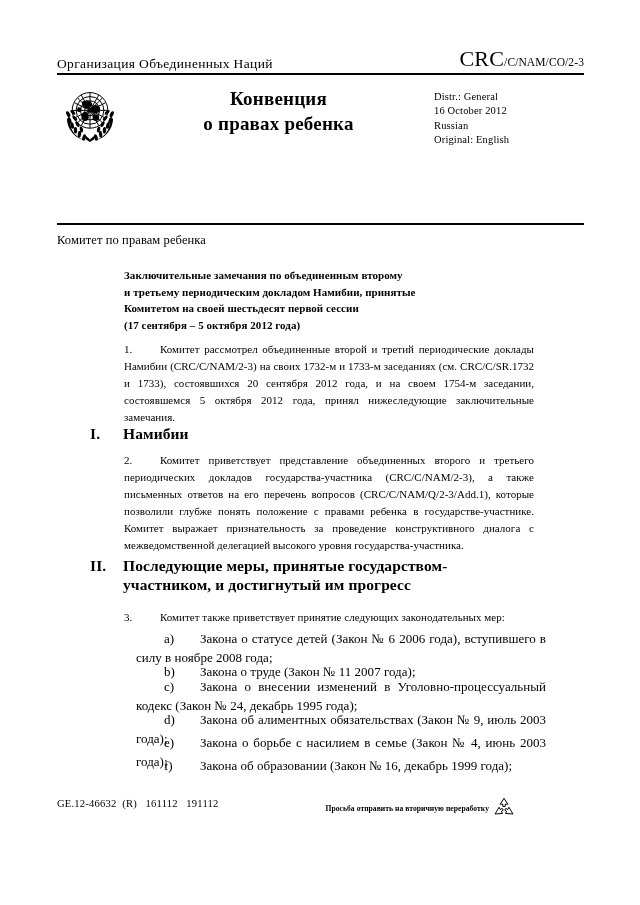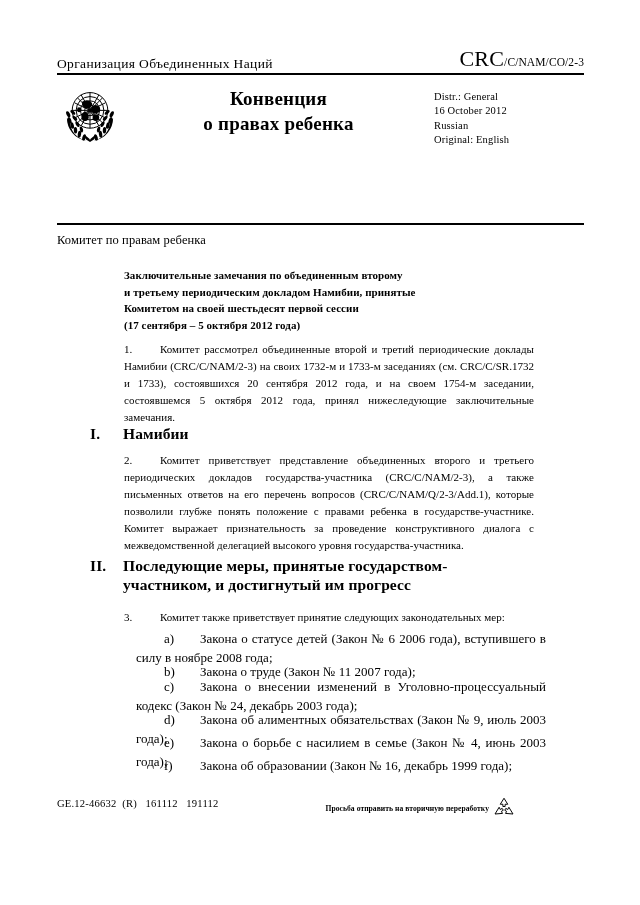--- a/index.html
+++ b/index.html
@@ -333,21 +333,21 @@
     <span class="num">3.</span><span>Комитет также приветствует принятие следующих законодательных мер:</span>
   </div>
 
   <div class="list-item hang la">
     <span class="ltr">a)</span><span>Закона о статусе детей (Закон № 6 2006 года), вступившего в силу в ноябре 2008 года;</span>
   </div>
   <div class="list-item hang lb">
     <span class="ltr">b)</span><span>Закона о труде (Закон № 11 2007 года);</span>
   </div>
   <div class="list-item hang lc">
-    <span class="ltr">c)</span><span>Закона о внесении изменений в Уголовно-процессуальный кодекс (Закон № 24, декабрь 2003 года);</span>
+    <span class="ltr">c)</span><span>Закона о внесении изменений в Уголовно-процессуальный кодекс (Закон № 24, декабрь 1995 года);</span>
   </div>
   <div class="list-item hang ld">
     <span class="ltr">d)</span><span>Закона об алиментных обязательствах (Закон № 9, июль 2003 года);</span>
   </div>
   <div class="list-item hang le">
     <span class="ltr">e)</span><span>Закона о борьбе с насилием в семье (Закон № 4, июнь 2003 года);</span>
   </div>
   <div class="list-item hang lf">
     <span class="ltr">f)</span><span>Закона об образовании (Закон № 16, декабрь 1999 года);</span>
   </div>

